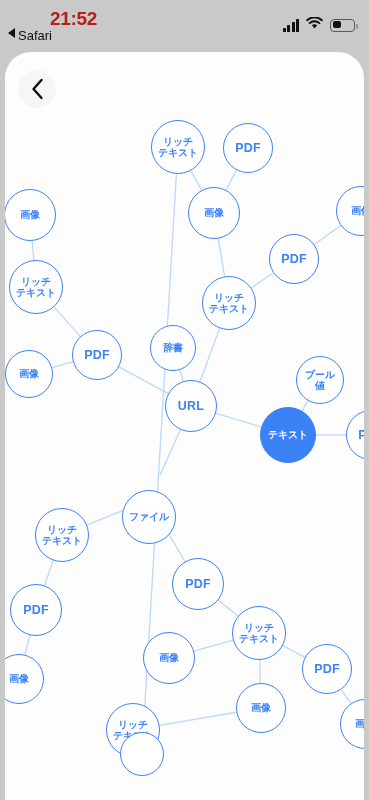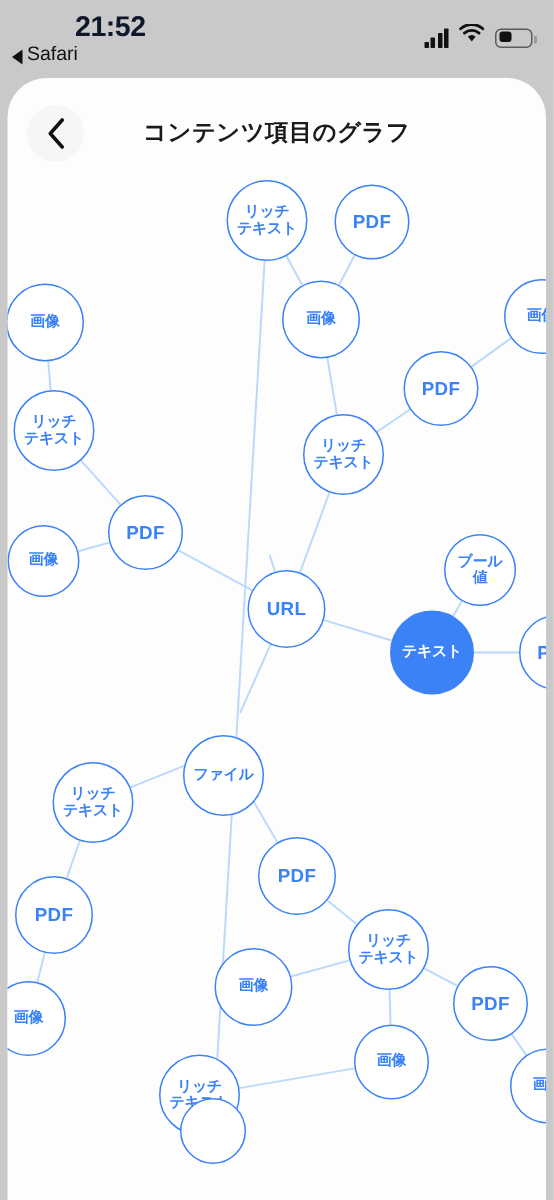--- a/index.html
+++ b/index.html
@@ -26,30 +26,30 @@
     left: 0; top: 0;
     width: 369px;
     height: 52px;
     background: #c9c9c9;
   }
   #status-time {
     position: absolute;
     left: 50px; top: 8px;
     font-size: 19px;
     font-weight: 600;
-    color: #0f172a;
+    color: #b91c1c;
     letter-spacing: -0.3px;
   }
   #status-back-app {
     position: absolute;
     left: 8px; top: 28px;
     font-size: 13px;
     color: #111;
     display: flex;
-    align-items: flex-end;
+    align-items: flex-start;
     gap: 3px;
   }
   #status-back-app .tri {
     width: 0; height: 0;
     border-top: 5px solid transparent;
     border-bottom: 5px solid transparent;
     border-right: 7px solid #111;
     display: inline-block;
   }
   #status-right {
@@ -264,20 +264,23 @@
           </div>
           <div class="node latin" style="left: 264px; top: 182px; width: 50px; height: 50px;">
             <span class="lbl">PDF</span>
           </div>
           <div class="node" style="left: 4px; top: 208px; width: 54px; height: 54px;">
             <span class="lbl">リッチ<br>テキスト</span>
           </div>
           <div class="node" style="left: 197px; top: 224px; width: 54px; height: 54px;">
             <span class="lbl">リッチ<br>テキスト</span>
           </div>
+          <div class="node" style="left: 145px; top: 273px; width: 46px; height: 46px;">
+            <span class="lbl">辞書</span>
+          </div>
           <div class="node latin" style="left: 67px; top: 278px; width: 50px; height: 50px;">
             <span class="lbl">PDF</span>
           </div>
           <div class="node" style="left: 0px; top: 298px; width: 48px; height: 48px;">
             <span class="lbl">画像</span>
           </div>
           <div class="node" style="left: 291px; top: 304px; width: 48px; height: 48px;">
             <span class="lbl">ブール<br>値</span>
           </div>
           <div class="node latin" style="left: 160px; top: 328px; width: 52px; height: 52px;">
@@ -329,17 +332,16 @@
     </div>
 
     <div id="header">
       <div id="back-button">
         <span>
           <svg width="15" height="22" viewBox="0 0 15 22">
             <path d="M11.5 2 L3.5 11 L11.5 20" stroke="#111" stroke-width="2.4" fill="none" stroke-linecap="round" stroke-linejoin="round"></path>
           </svg>
         </span>
       </div>
-      <div id="page-title">コンテンツ項目のグラフ</div>
     </div>
 
   </div>
 </div>
 
 </body></html>

